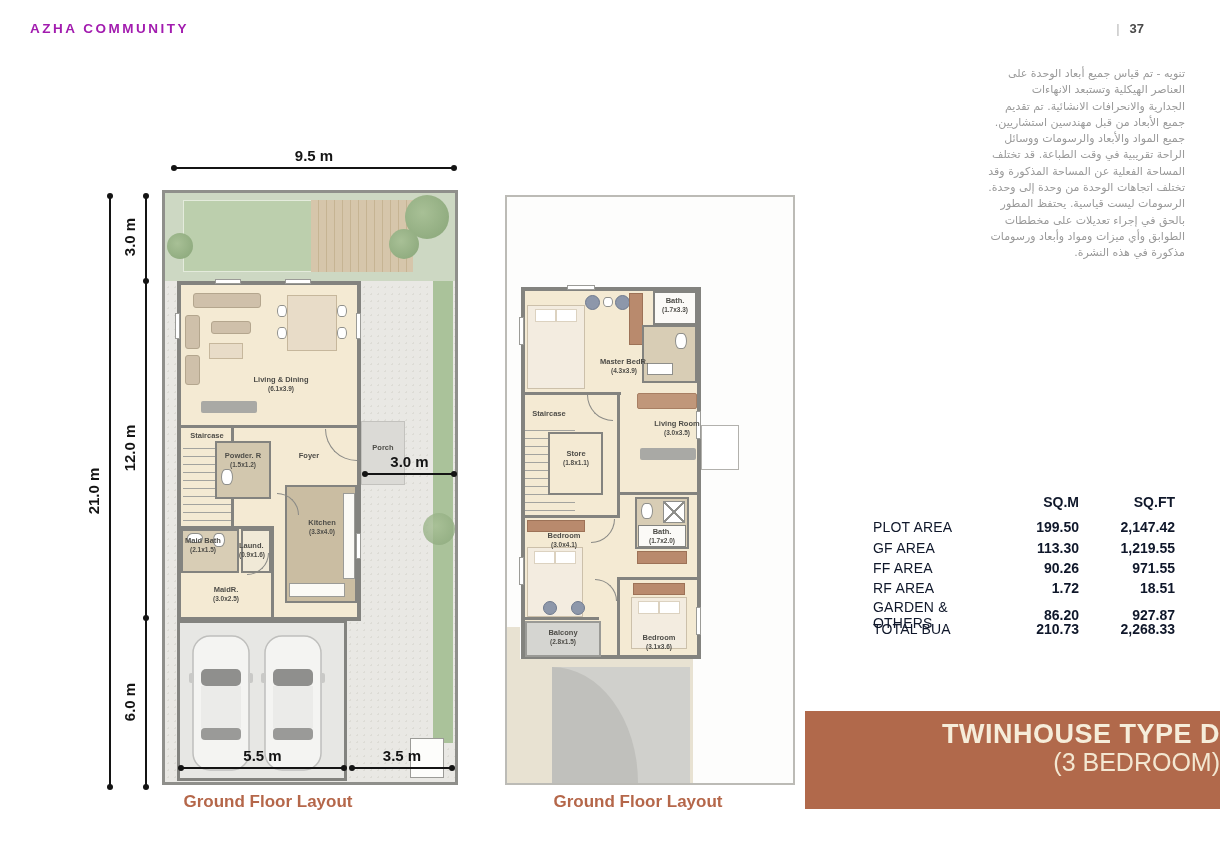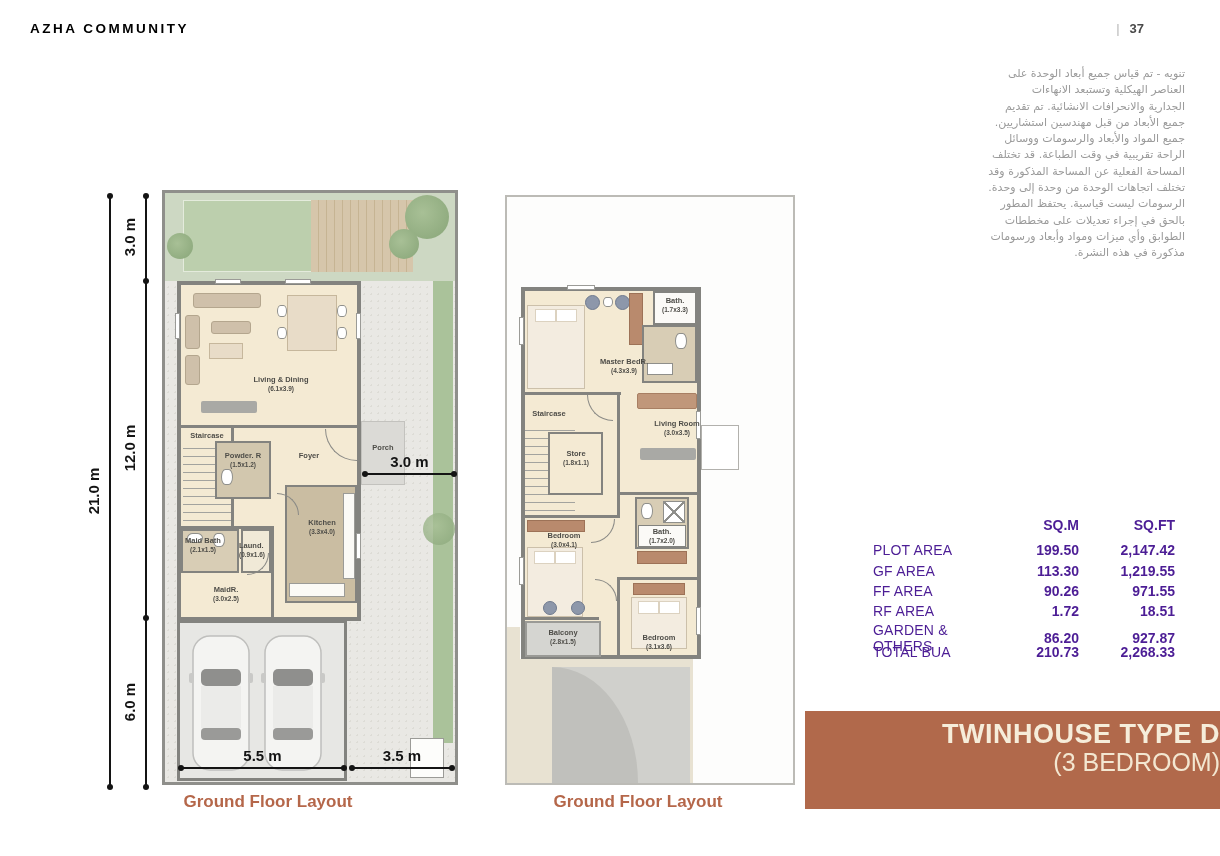--- a/index.html
+++ b/index.html
@@ -1,21 +1,21 @@
 <!DOCTYPE html>
 <html><head>
 <meta charset="utf-8">
 <style>
   html,body{margin:0;padding:0;background:#fff;}
   .page{position:relative;width:1220px;height:856px;background:#ffffff;overflow:hidden;
         font-family:"Liberation Sans",sans-serif;color:#222;}
 
   
   .brand{position:absolute;left:30px;top:21px;font-size:13.5px;font-weight:700;
-         letter-spacing:2.5px;color:#000000;}
+         letter-spacing:2.5px;color:#a21caf;}
   .pagenum{position:absolute;right:76px;top:21px;font-size:13px;color:#4a4a4a;}
   .pagenum .sep{color:#b5b5b5;margin-right:10px;font-weight:400;}
   .pagenum .num{font-weight:700;}
 
   
   .arabic{position:absolute;right:35px;top:66px;width:258px;direction:rtl;text-align:right;
           font-family:"DejaVu Sans",sans-serif;font-size:11px;line-height:16.3px;
           color:#9a9a9a;white-space:pre-line;}
 
   
@@ -60,21 +60,21 @@
   .chair{position:absolute;border-radius:50%;background:#8d97aa;border:1px solid #6f7a8e;}
   .tv{position:absolute;background:#a9a9a5;border-radius:2px;}
   .wardrobe{position:absolute;background:#b98a6d;border:1px solid #9d7257;}
   .fixture{position:absolute;background:#fff;border:1px solid #8f8f8b;border-radius:40%/55%;}
   .showerx{position:absolute;background:#fff;border:1.5px solid #8f8f8b;
            background-image:linear-gradient(45deg,transparent 47%,#8f8f8b 47% 53%,transparent 53%),
                             linear-gradient(-45deg,transparent 47%,#8f8f8b 47% 53%,transparent 53%);}
   .tree{position:absolute;border-radius:50%;background:radial-gradient(circle at 40% 40%,#a8c096,#88a578);}
 
   
-  .area-table{position:absolute;left:873px;top:513px;width:302px;font-size:14px;color:#4c1d95;}
+  .area-table{position:absolute;left:873px;top:490px;width:302px;font-size:14px;color:#0f172a;}
   .tr{display:grid;grid-template-columns:132px 74px 96px;height:20.4px;align-items:center;}
   .tr .lab{font-weight:500;letter-spacing:.2px;}
   .tr .v{text-align:right;font-weight:700;}
   .tr.head{height:24px;margin-bottom:3px;}
   .tr.head .v{font-weight:600;}
 
   
   .banner{position:absolute;left:805px;top:711px;width:415px;height:89px;background:#b1694b;
           text-align:right;padding:9px 52px 0 0;}
   .banner .t1{font-size:27px;font-weight:700;color:#f6edda;letter-spacing:.5px;line-height:29px;}
@@ -97,20 +97,24 @@
 جميع الأبعاد من قبل مهندسين استشاريين.
 جميع المواد والأبعاد والرسومات ووسائل
 الراحة تقريبية في وقت الطباعة. قد تختلف
 المساحة الفعلية عن المساحة المذكورة وقد
 تختلف اتجاهات الوحدة من وحدة إلى وحدة.
 الرسومات ليست قياسية. يحتفظ المطور
 بالحق في إجراء تعديلات على مخططات
 الطوابق وأي ميزات ومواد وأبعاد ورسومات
 مذكورة في هذه النشرة.</div>
 
+  <div class="hdim" style="left:172px;top:147px;width:284px;">
+    <div class="hlabel">9.5 m</div>
+    <div class="hline"></div>
+  </div>
 
   <div class="vline" style="left:109px;top:195px;height:593px;">
     <div class="vdot" style="top:-2px;"></div>
     <div class="vdot" style="bottom:-2px;"></div>
     <div class="vlabel" style="left:-16px;top:296px;">21.0 m</div>
   </div>
 
   <div class="vline" style="left:145px;top:195px;height:593px;">
     <div class="vdot" style="top:-2px;"></div>
     <div class="vdot" style="top:83px;"></div>

